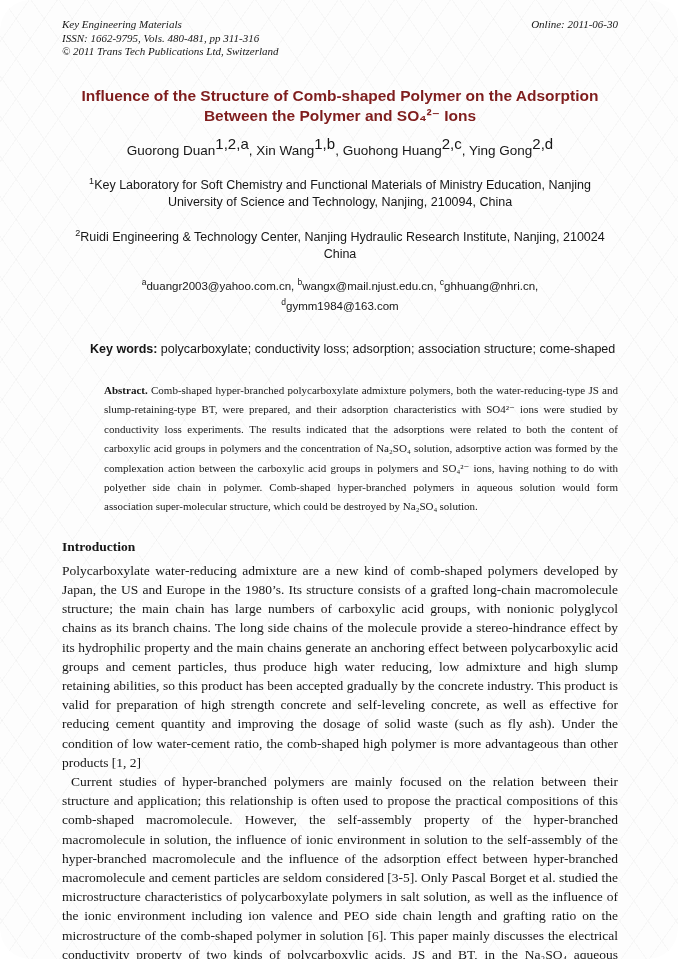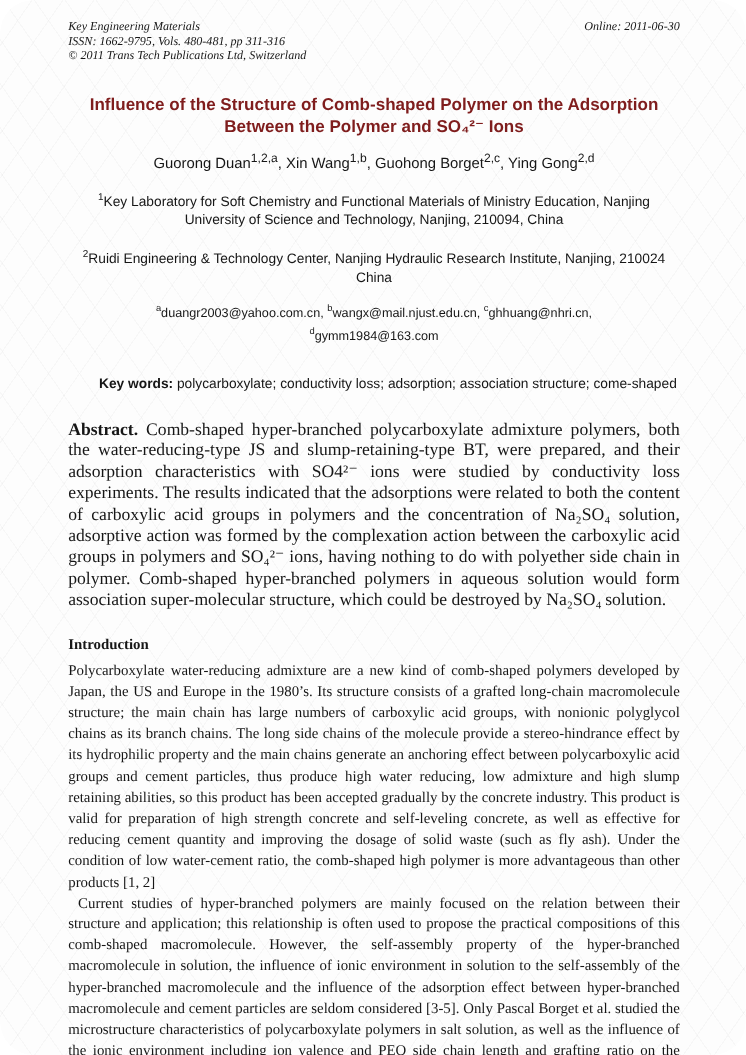--- a/index.html
+++ b/index.html
@@ -48,21 +48,21 @@
     color: #7f1d1d;
   }
 
   .authors {
     margin-top: 9px;
     text-align: center;
     font-family: "Liberation Sans", "DejaVu Sans", sans-serif;
     font-size: 13.5px;
     line-height: 18px;
   }
-  .authors sup { font-size: 11px; margin-top: 19px; }
+  .authors sup { font-size: 15px; margin-top: 19px; }
 
   .affiliation {
     margin-top: 14px;
     text-align: center;
     font-family: "Liberation Sans", "DejaVu Sans", sans-serif;
     font-size: 12.5px;
     line-height: 17px;
     padding: 0 4px;
   }
   .affiliation sup { font-size: 9px; }
@@ -80,22 +80,23 @@
     margin-top: 27px;
     font-family: "Liberation Sans", "DejaVu Sans", sans-serif;
     font-size: 12.5px;
     line-height: 16px;
   }
   .keywords b { font-weight: 700; margin-left: 28px; }
 
   .abstract {
     margin-top: 24px;
     text-align: justify;
-    font-size: 16px;
+    font-size: 11px;
     line-height: 19.4px;
+    margin-left: 42px;
   }
   .abstract b { font-weight: 700; }
 
   .section-heading {
     margin-top: 21px;
     font-weight: 700;
     font-size: 13.5px;
     line-height: 18px;
   }
 
@@ -121,21 +122,21 @@
       </div>
       <div class="header-right">Online: 2011-06-30</div>
     </div>
 
     <div class="paper-title">
       <div>Influence of the Structure of Comb-shaped Polymer on the Adsorption</div>
       <div>Between the Polymer and SO₄²⁻ Ions</div>
     </div>
 
     <div class="authors">
-      <span>Guorong Duan</span><sup>1,2,a</sup><span>, </span><span>Xin Wang</span><sup>1,b</sup><span>, </span><span>Guohong Borget</span><sup>2,c</sup><span>, </span><span>Ying Gong</span><sup>2,d</sup>
+      <span>Guorong Duan</span><sup>1,2,a</sup><span>, </span><span>Xin Wang</span><sup>1,b</sup><span>, </span><span>Guohong Huang</span><sup>2,c</sup><span>, </span><span>Ying Gong</span><sup>2,d</sup>
     </div>
 
     <div class="affiliation">
       <sup>1</sup><span>Key Laboratory for Soft Chemistry and Functional Materials of Ministry Education, Nanjing University of Science and Technology, Nanjing, 210094, China</span>
     </div>
 
     <div class="affiliation">
       <sup>2</sup><span>Ruidi Engineering &amp; Technology Center, Nanjing Hydraulic Research Institute, Nanjing, 210024 China</span>
     </div>
 

